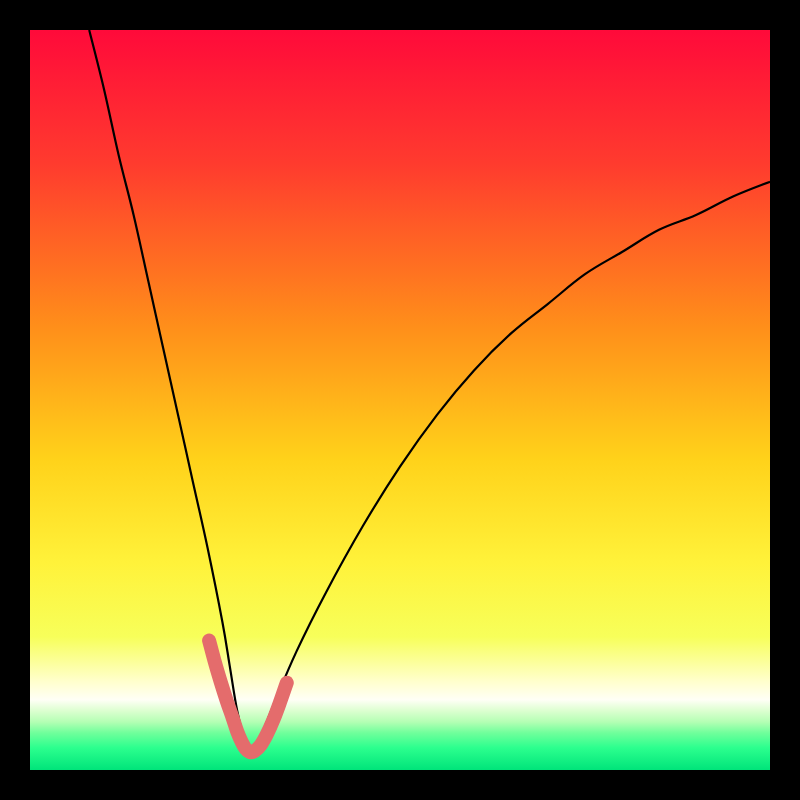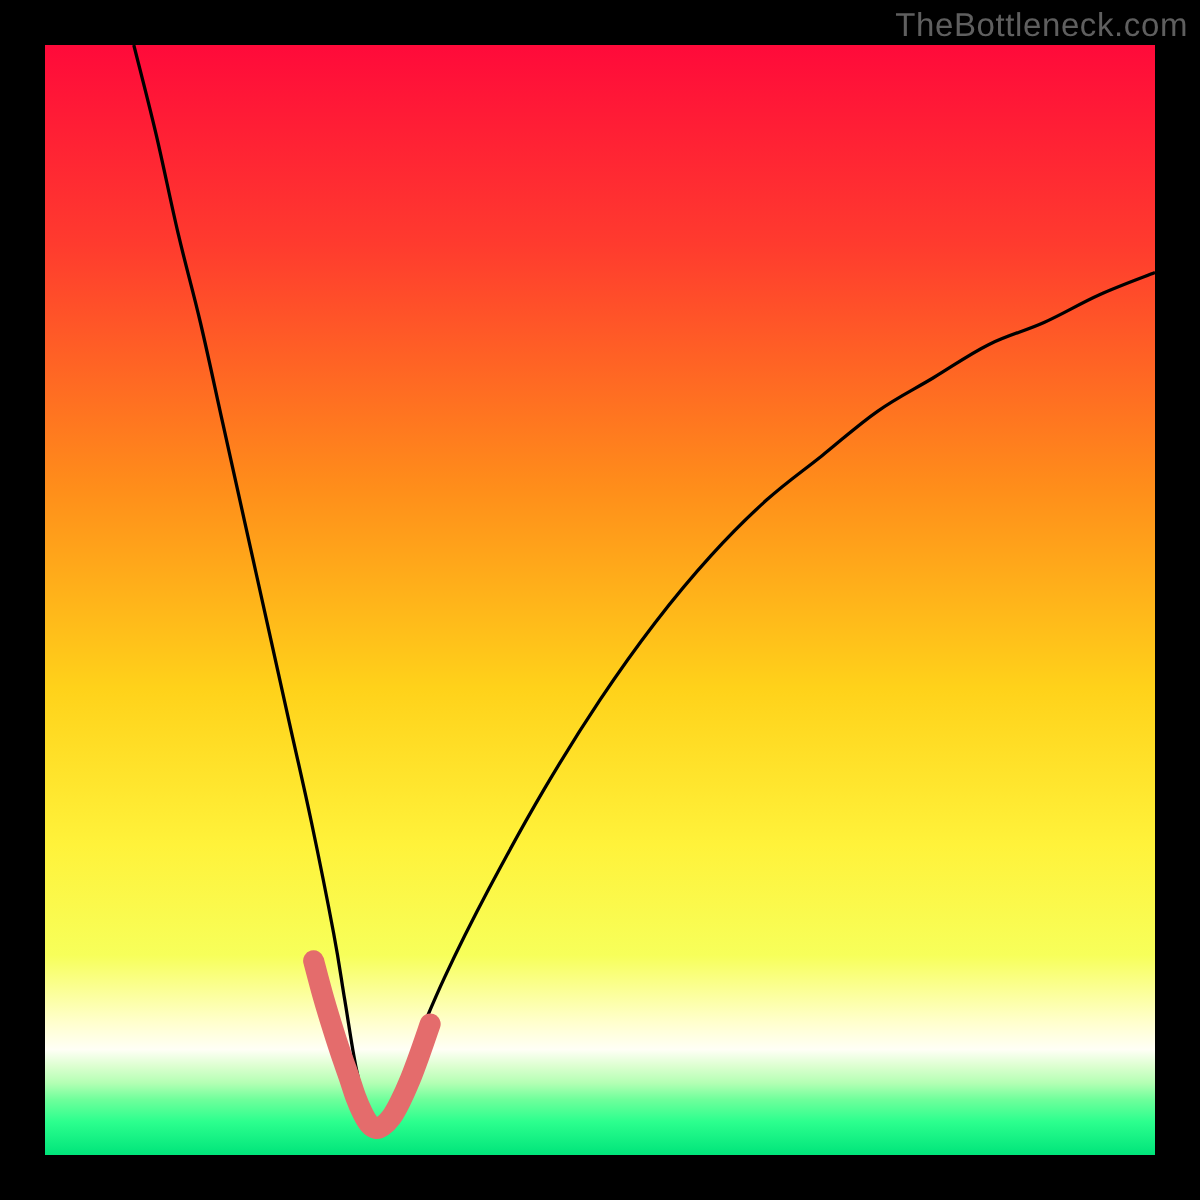--- a/index.html
+++ b/index.html
@@ -43,21 +43,20 @@
     width: 740px;
     height: 740px;
   }
   svg { display: block; }
 </style>
 </head>
 <body>
 
 <div class="frame">
 
-  <div class="watermark">TheBottleneck.com</div>
 
   <div class="plot-outer">
     <svg class="plot-inner" id="plot-svg" width="740" height="740" viewBox="0 0 740 740">
       <defs>
         <linearGradient id="bg-grad" x1="0" y1="0" x2="0" y2="1">
             <stop offset="0%" stop-color="#ff0a3a"></stop>
             <stop offset="18%" stop-color="#ff3b2e"></stop>
             <stop offset="40%" stop-color="#ff8e1a"></stop>
             <stop offset="57.99999999999999%" stop-color="#ffd21a"></stop>
             <stop offset="72%" stop-color="#fff23a"></stop>

